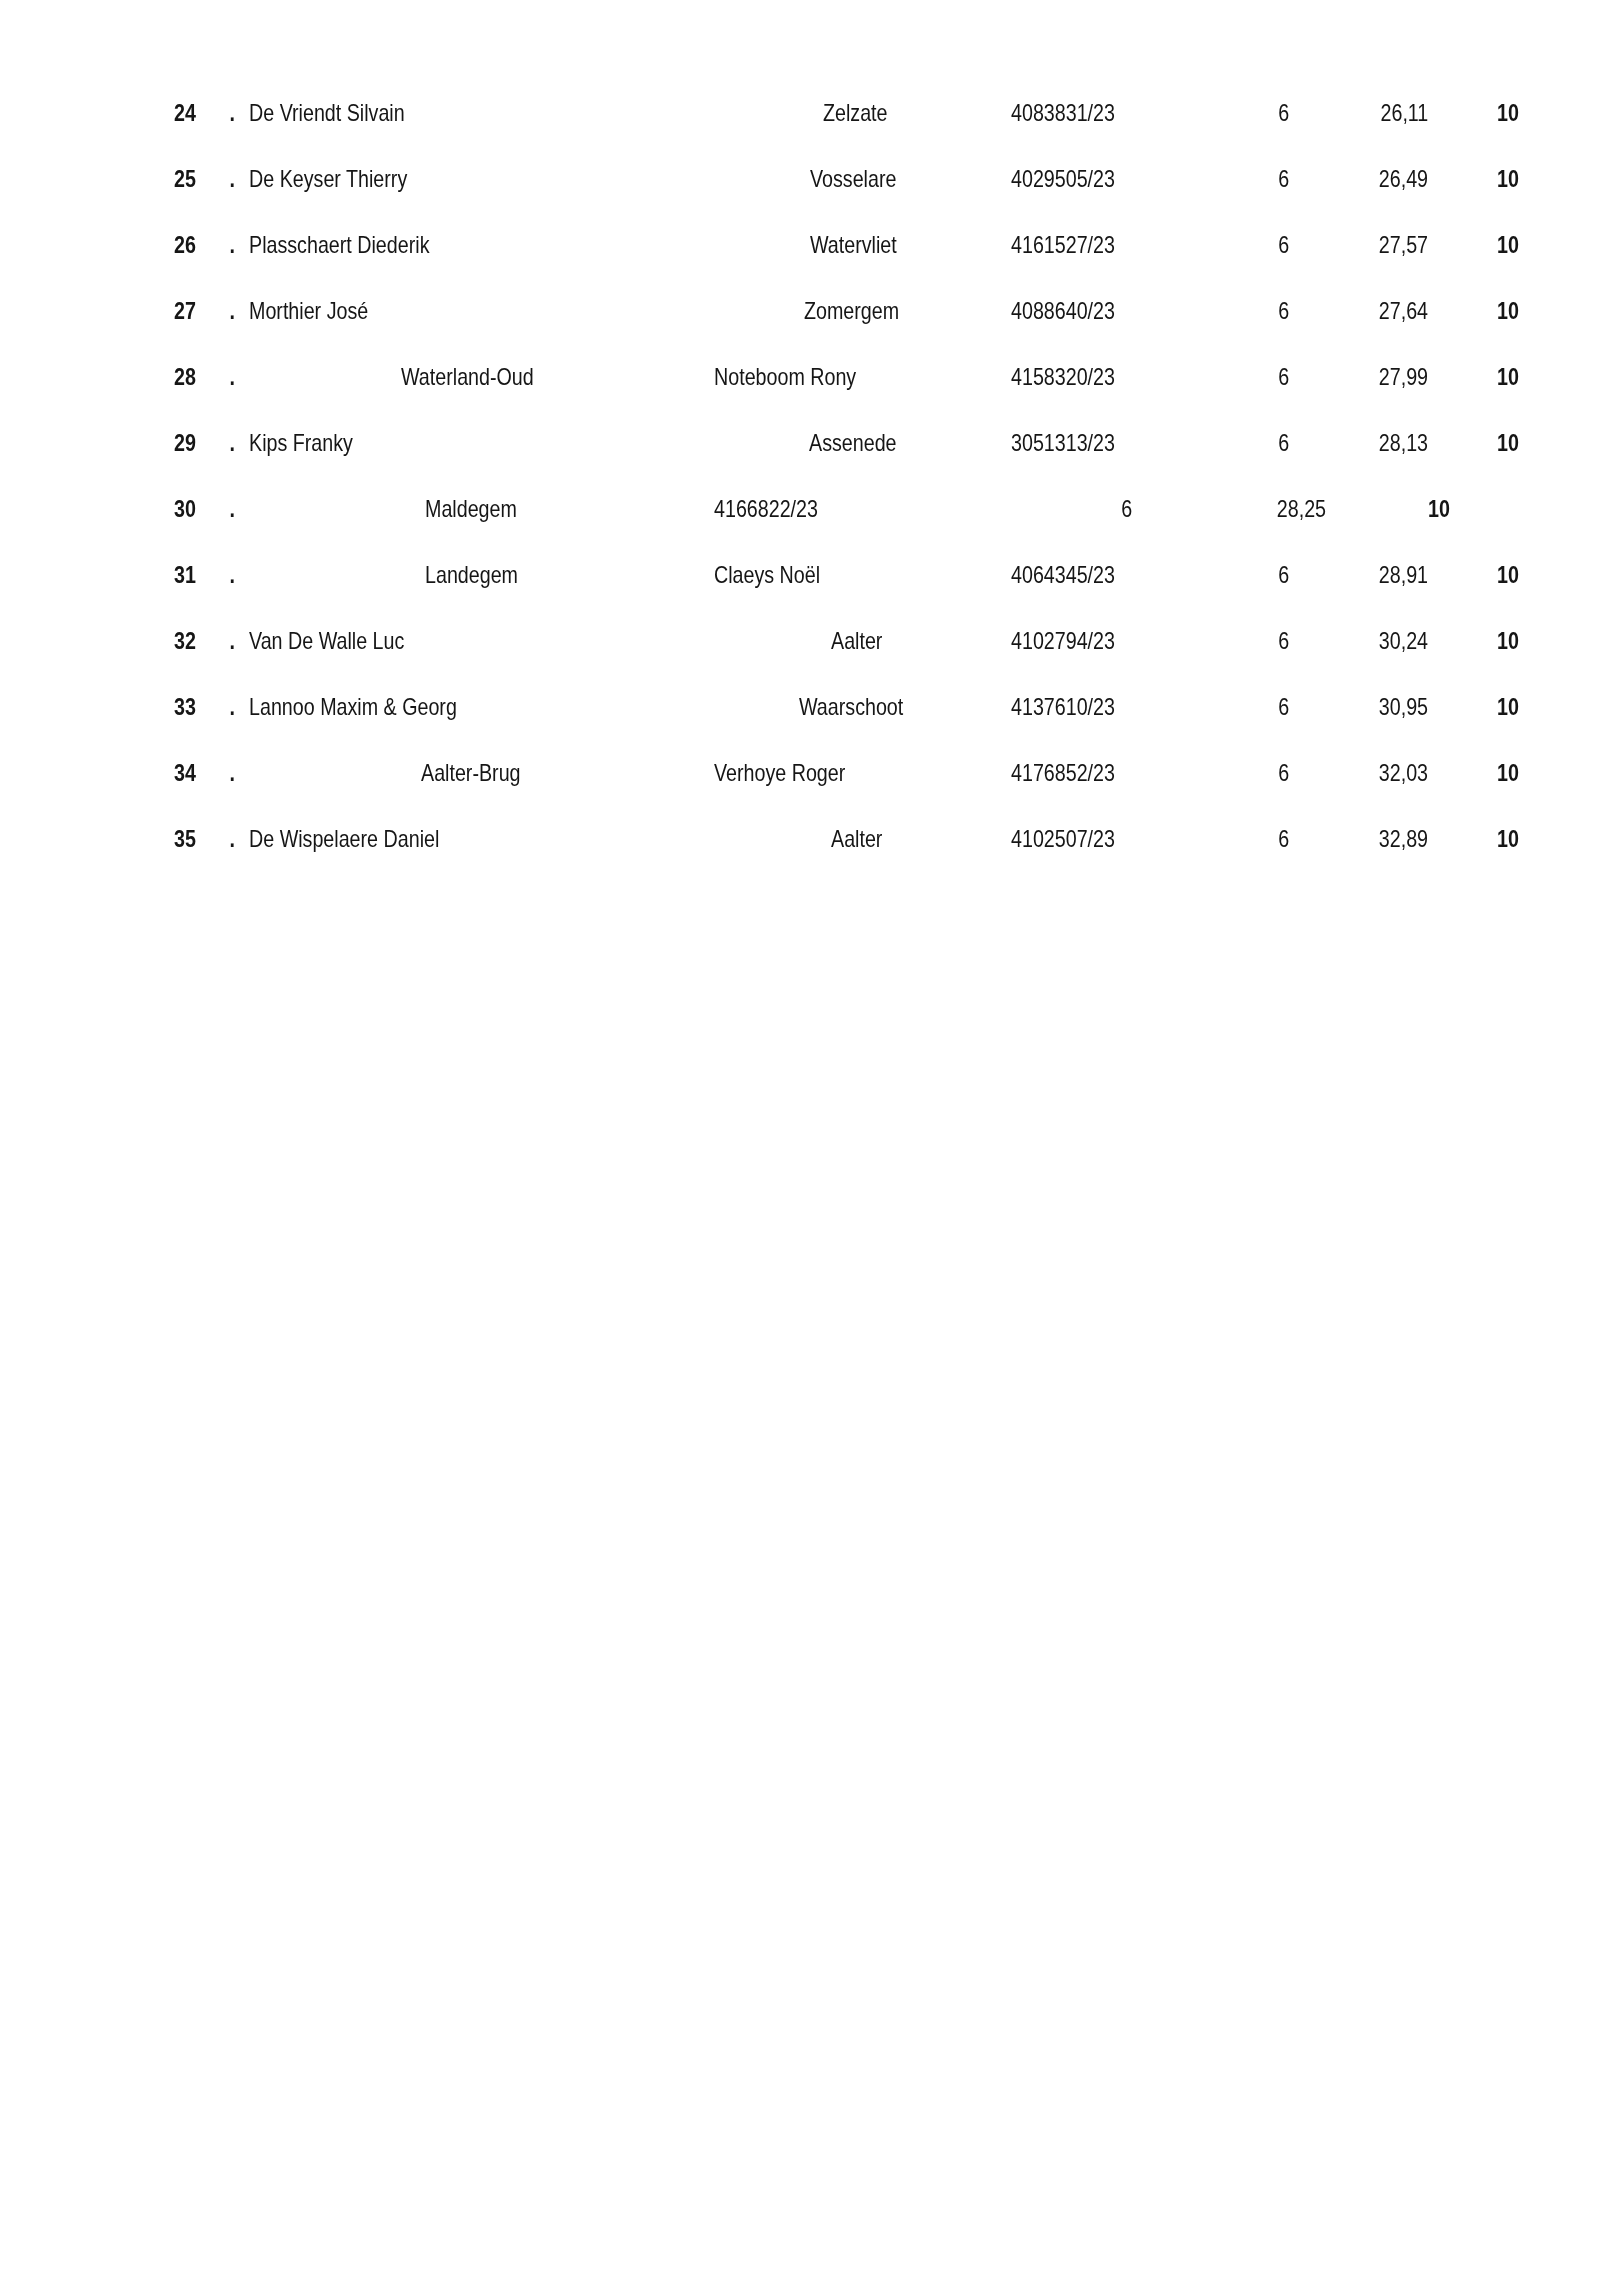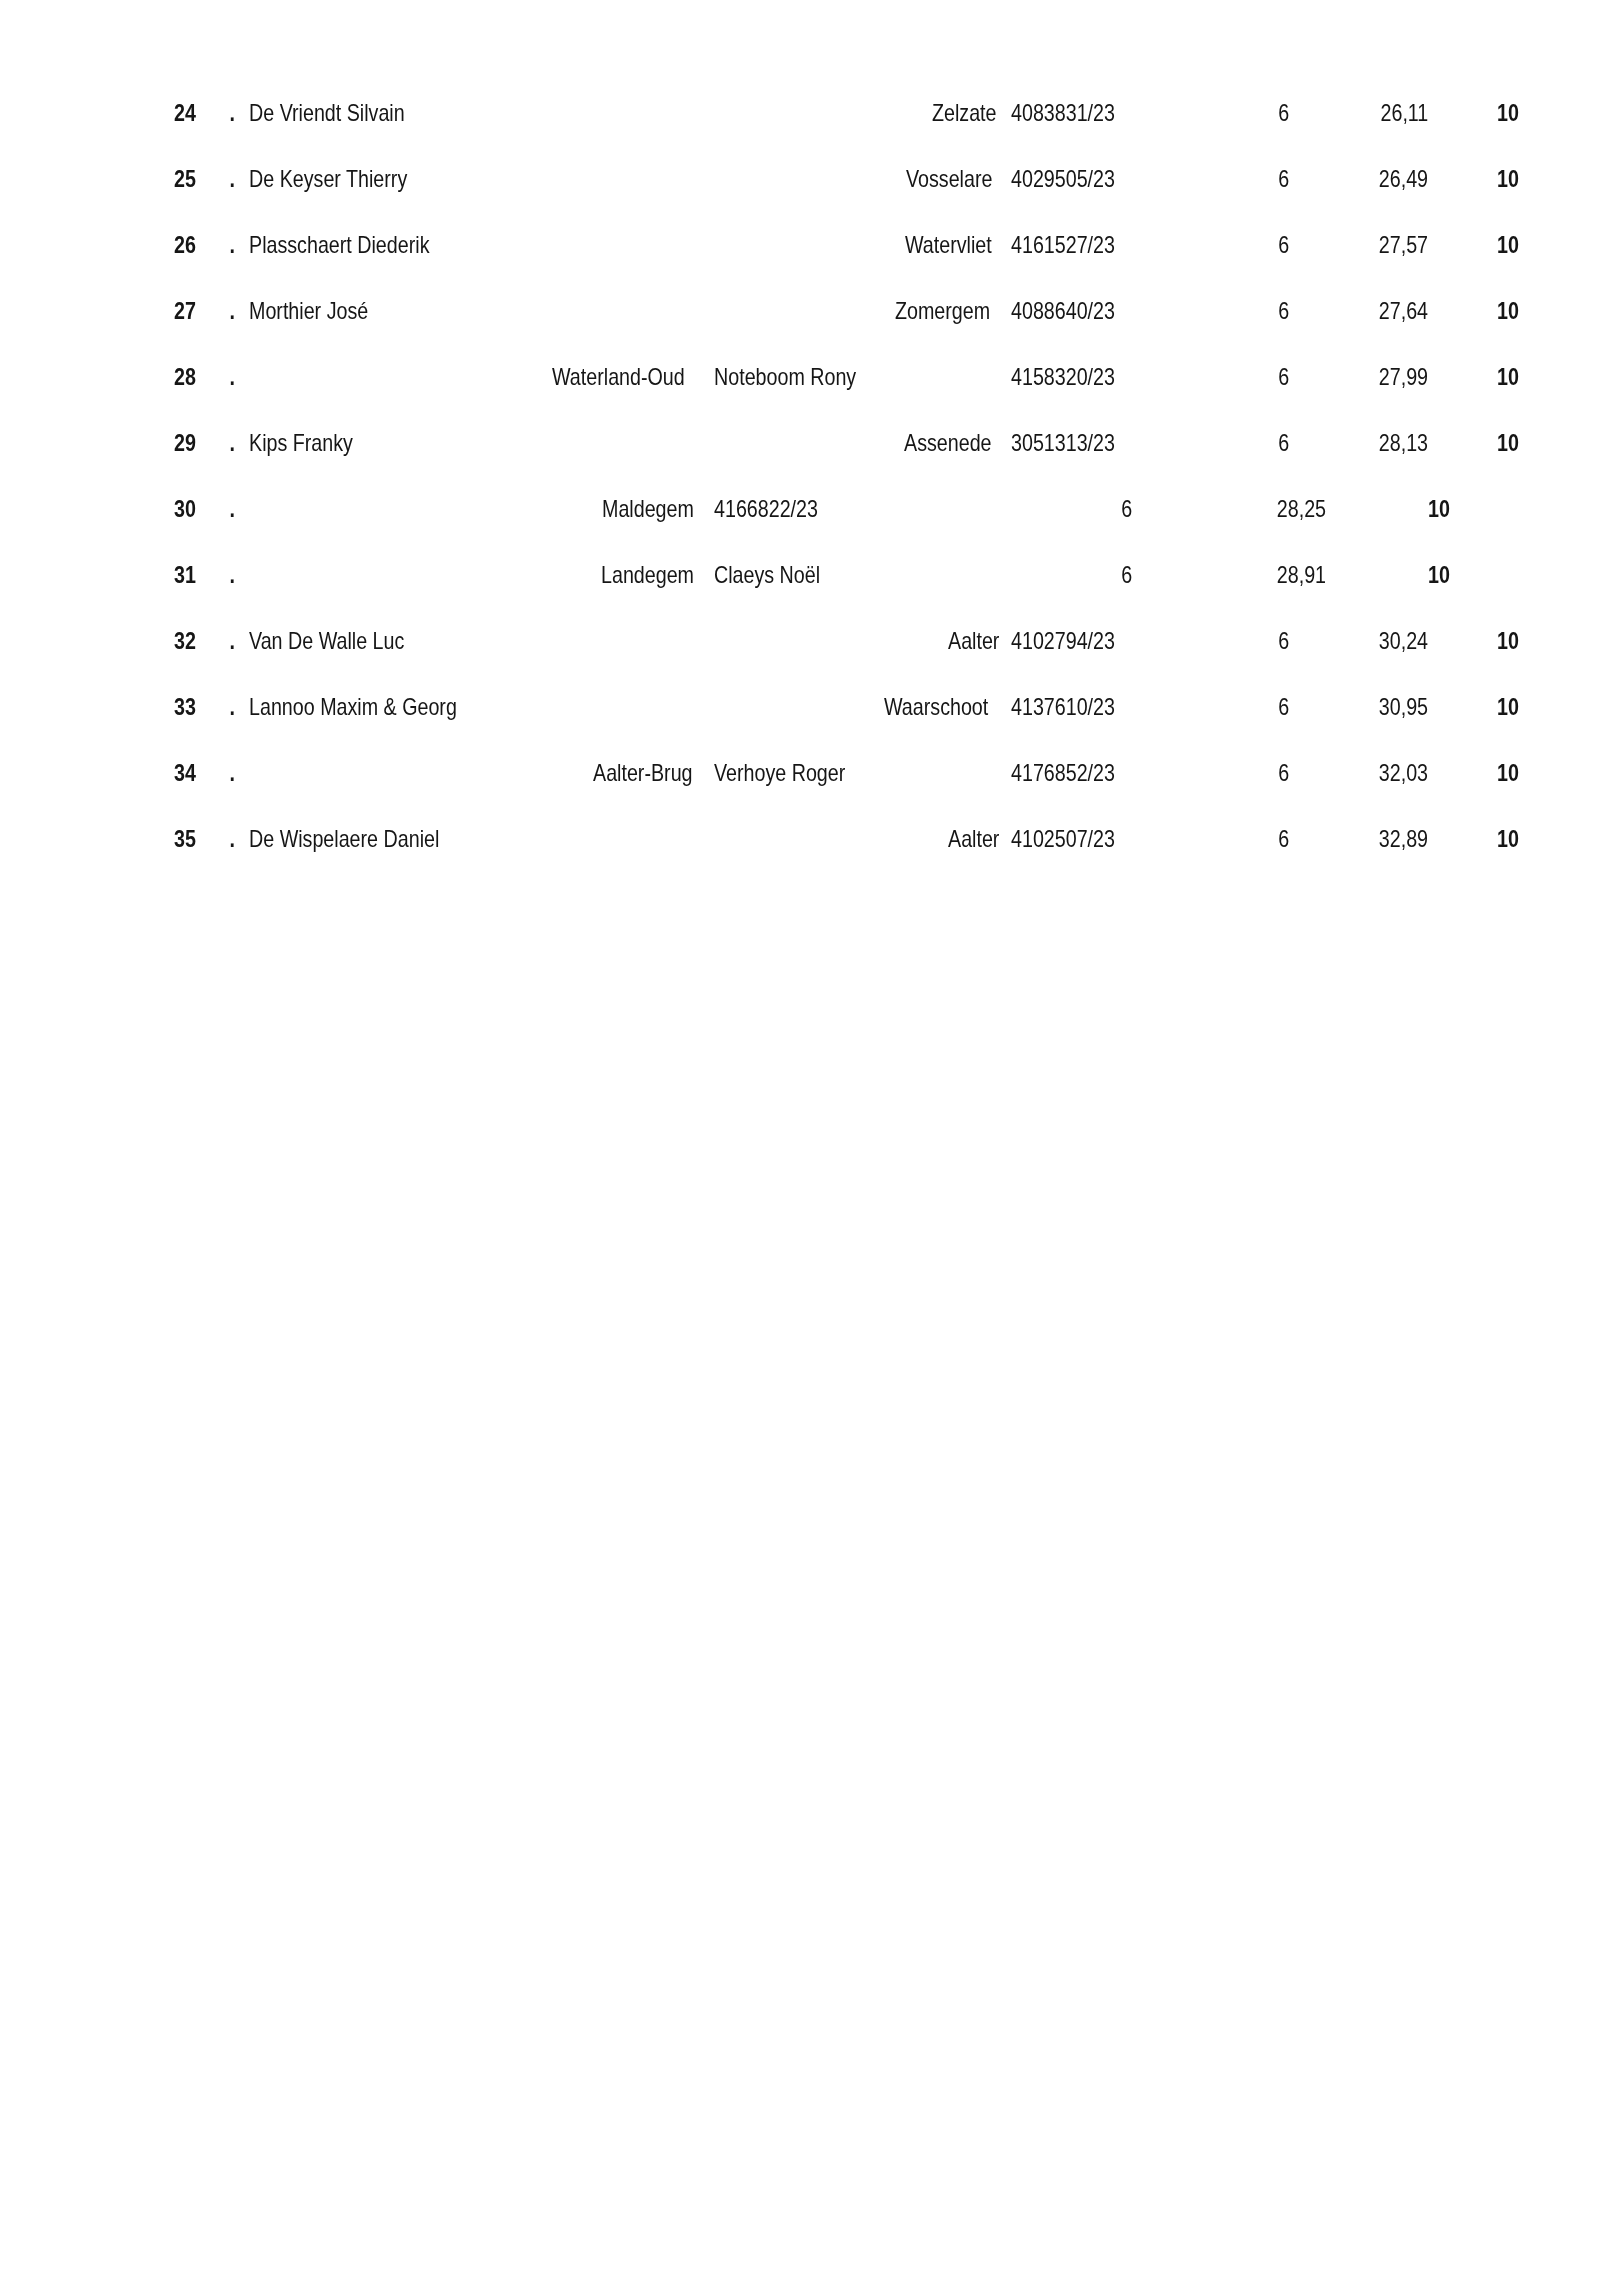--- a/index.html
+++ b/index.html
@@ -34,21 +34,21 @@
   .cell { overflow: visible; }
   .cell > span {
     display: inline-block;
     transform: scaleX(0.82);
     transform-origin: left center;
   }
   .c-rank { font-weight: 700; text-align: left; }
   .c-dot  { font-weight: 700; text-align: center; }
   .c-dot > span { transform-origin: center center; }
   .c-name { text-align: left; }
-  .c-place { text-align: right; text-decoration: underline; }
+  .c-place { text-align: center; text-decoration: underline; }
   .c-ring { text-align: left; }
   .c-count { text-align: center; }
   .c-count > span { transform-origin: center center; }
   .c-coef { text-align: right; }
   .c-coef > span { transform-origin: right center; }
   .c-spacer { }
   .c-points { font-weight: 700; text-align: left; }
 </style>
 </head>
 <body>
@@ -137,20 +137,21 @@
         <div class="cell c-coef"><span>28,25</span></div>
         <div class="cell c-spacer"></div>
         <div class="cell c-points"><span>10</span></div>
       </div>
 
       <div class="result-row">
         <div class="cell c-rank"><span>31</span></div>
         <div class="cell c-dot"><span>.</span></div>
         <div class="cell c-place"><span>Landegem</span></div>
         <div class="cell c-name"><span>Claeys Noël</span></div>
+        <div class="cell c-ring"><span>4064345/23</span></div>
         <div class="cell c-count"><span>6</span></div>
         <div class="cell c-coef"><span>28,91</span></div>
         <div class="cell c-spacer"></div>
         <div class="cell c-points"><span>10</span></div>
       </div>
 
       <div class="result-row">
         <div class="cell c-rank"><span>32</span></div>
         <div class="cell c-dot"><span>.</span></div>
         <div class="cell c-name"><span>Van De Walle Luc</span></div>

